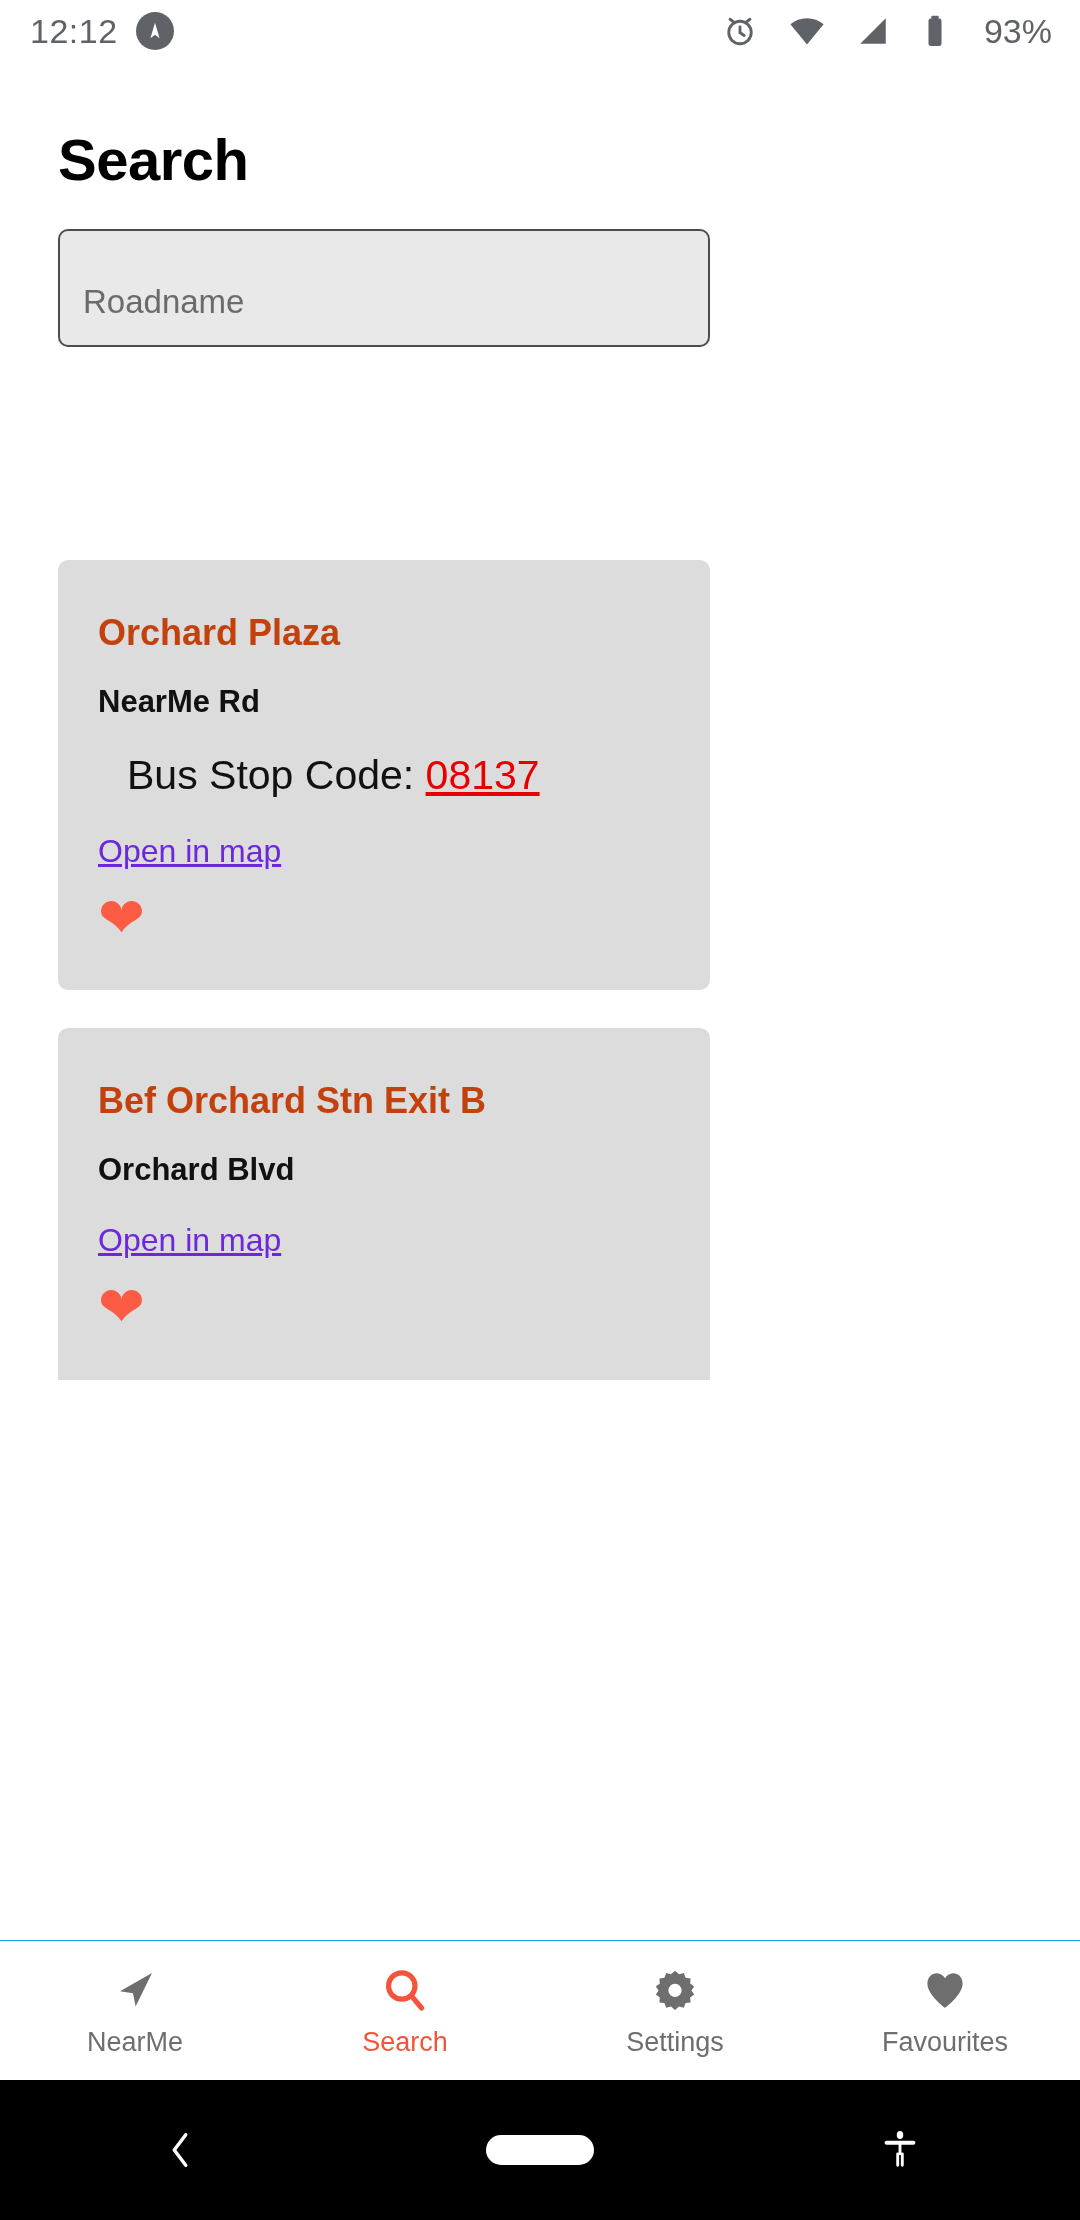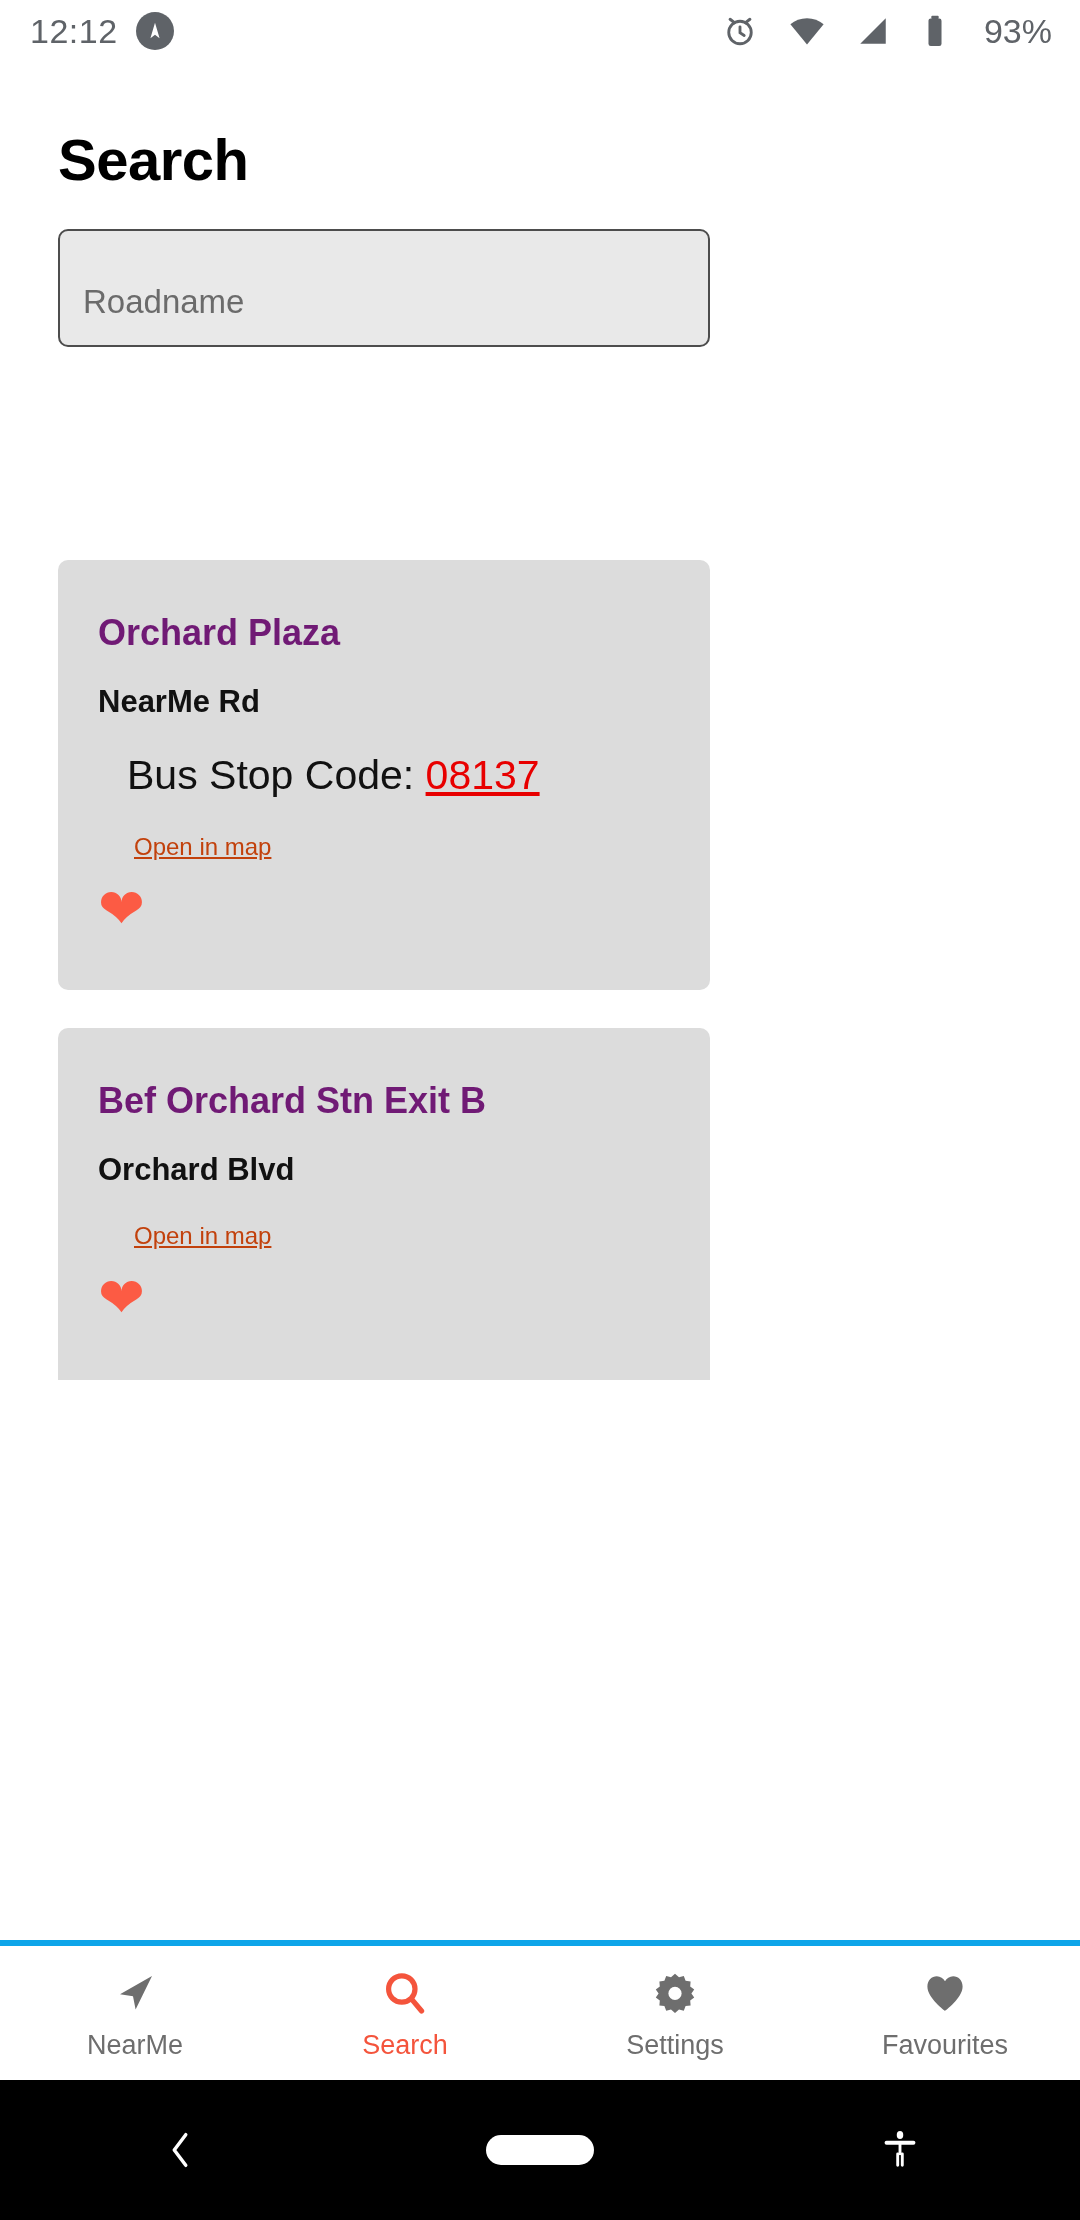--- a/index.html
+++ b/index.html
@@ -48,34 +48,34 @@
   }
 
   
   .cards { position:absolute; left:0; top:560px; width:1080px; height:820px; overflow:hidden; }
   .card {
     position:absolute; left:58px; width:652px;
     background:#dcdcdc; border-radius:10px; padding:52px 0 0 40px;
   }
   #card-0 { top:0px;   height:430px; }
   #card-1 { top:468px; height:400px; }
-  .card-name { font-size:36px; font-weight:bold; color:#701a75; }
+  .card-name { font-size:36px; font-weight:bold; color:#c2410c; }
   .card-road { font-size:31px; font-weight:bold; color:#111; margin-top:30px; }
   .card-code-row { margin-top:32px; font-size:41px; color:#111; white-space:nowrap;margin-left:29px; }
   .card-code { color:#e80000; text-decoration:underline; }
   .card-link {
     display:inline-block; margin-top:34px;
-    font-size:24px; color:#c2410c; text-decoration:underline; cursor:pointer;margin-left:36px;
+    font-size:32px; color:#6d28d9; text-decoration:underline; cursor:pointer;
   }
   .card-heart { margin-top:26px; color:#fc5b44; font-size:56px; line-height:.8; }
 
   
   .tabbar {
     position:absolute; left:0; bottom:140px; width:1080px; height:140px;
-    background:#fff; border-top:6px solid #0ea5e9;
+    background:#fff; border-top:1px solid #0ea5e9;
     display:flex; align-items:center;
   }
   .tab { flex:1; display:flex; flex-direction:column; align-items:center; justify-content:center; gap:10px; cursor:pointer; }
   .tab-icon { height:54px; display:flex; align-items:center; justify-content:center; }
   .tab-icon svg { display:block; }
   .tab-label { font-size:27px; color:#6e6e6e; }
   .tab.active .tab-label { color:#f4543c; }
 
   
   .navbar {

